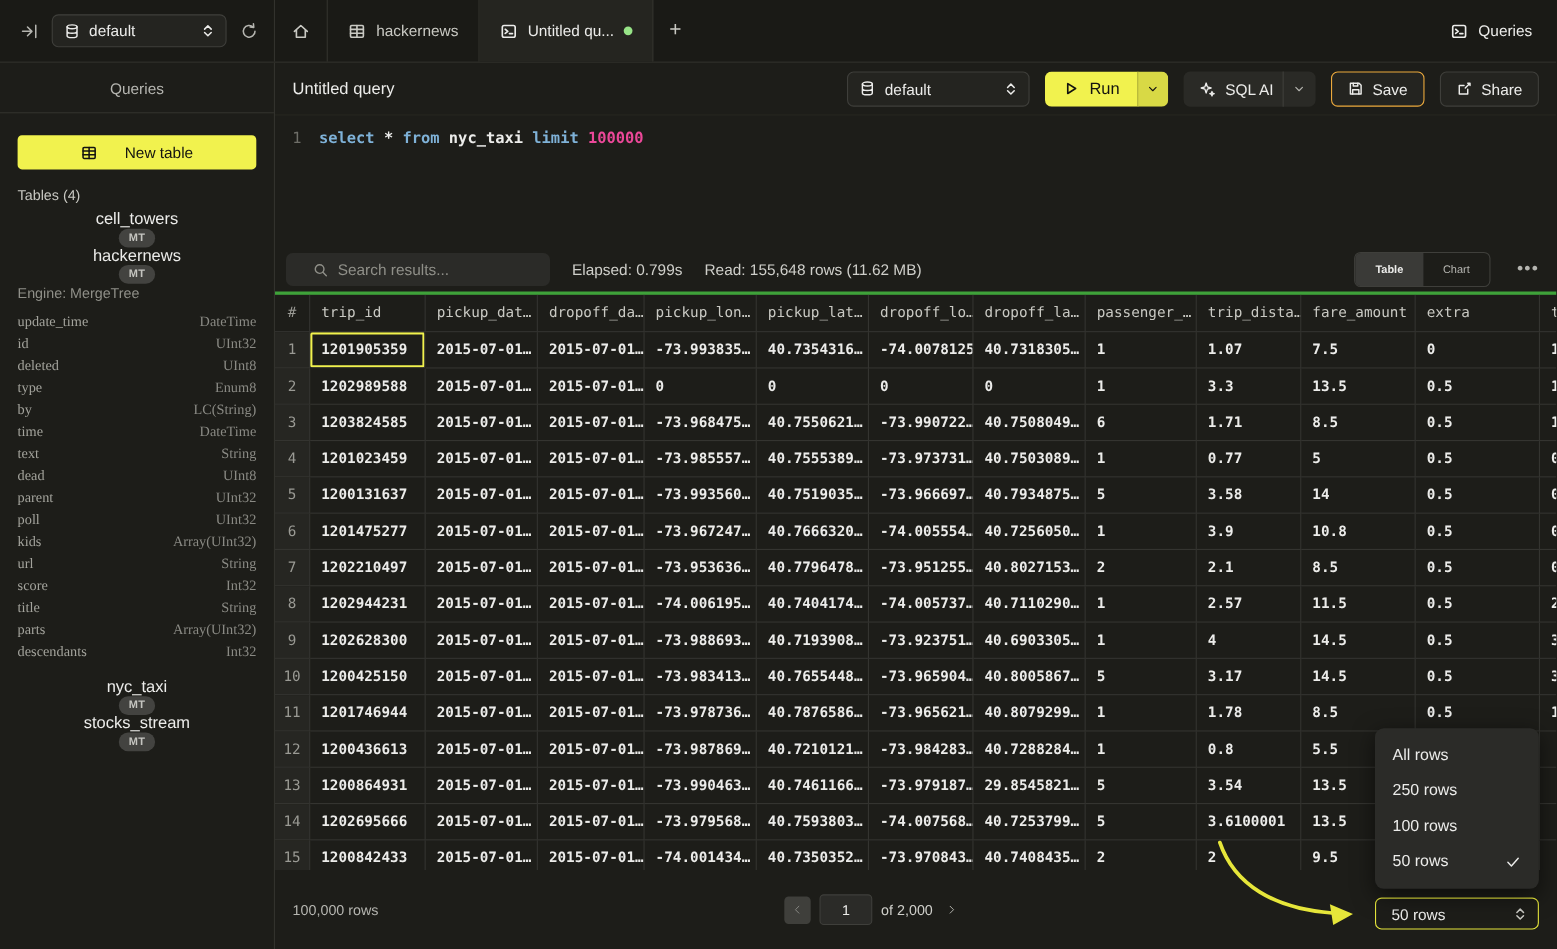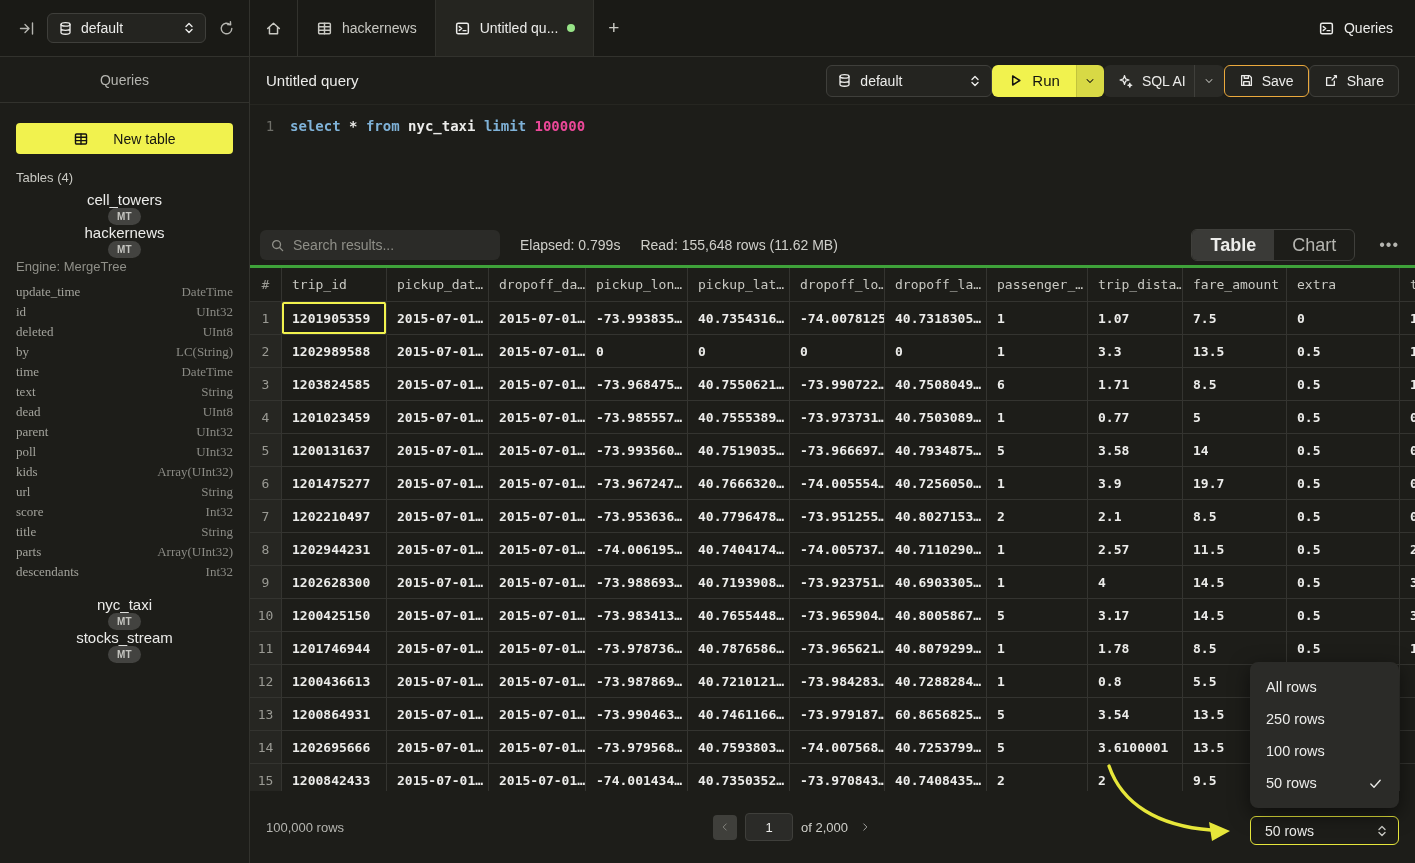--- a/index.html
+++ b/index.html
@@ -48,21 +48,21 @@
   .table-item{height:33px;display:flex;align-items:center;justify-content:space-between;padding:0 16px;cursor:pointer;flex-direction:column;}
   .table-item .nm{font-size:15px;color:var(--text);}
   .badge{background:#434340;color:#c5c5c0;font-size:10px;font-weight:700;padding:3px 9px;border-radius:9px;letter-spacing:.3px;}
   .engine-line{padding:2px 16px 8px;font-size:13px;color:var(--muted);}
   .colrow{height:20px;display:flex;align-items:center;justify-content:space-between;padding:0 16px;font-family:Liberation Serif, serif;font-size:13px;cursor:default;gap:12px;}
   .colrow .cn{color:#a3a39c;}
   .colrow .ct{color:#8a8a84;}
   [data-name="hackernews-columns"]{margin-bottom:14px;}
 
   
-  .qhead{height:48px;flex:none;display:flex;align-items:center;padding:0 16px;border-bottom:1px solid #262621;}
+  .qhead{height:48px;flex:none;display:flex;align-items:center;padding:0 16px;gap:14px;border-bottom:1px solid #262621;}
   .qtitle{font-size:15px;flex:1;}
   .btn{height:32px;display:flex;align-items:center;gap:8px;padding:0 14px;border-radius:6px;background:var(--panel);border:1px solid var(--border2);font-size:14px;color:var(--text);cursor:pointer;}
   .qhead .db-select{flex:none;width:166px;height:32px;}
   .run-btn{display:flex;height:32px;border-radius:6px;overflow:hidden;cursor:pointer;}
   .run-main{background:var(--yellow);color:#141410;display:flex;align-items:center;gap:9px;padding:0 16px;font-size:15px;}
   .run-caret{background:var(--yellow2);color:#141410;display:flex;align-items:center;justify-content:center;width:28px;border-left:1px solid #c2c33c;}
   .sqlai-btn{border:none;background:#2a2a26;padding-right:0;}
   .sqlai-caret{display:flex;align-items:center;justify-content:center;width:30px;height:32px;border-left:1px solid var(--border2);color:var(--muted2);}
   .save-btn{border:1.5px solid var(--orange);}
 
@@ -70,27 +70,27 @@
   .editor{height:120px;flex:none;padding:13px 0 0;font-family:var(--mono);font-size:14px;display:flex;}
   .editor .lnum{width:40px;text-align:center;color:#6e6e68;flex:none;}
   .tok-keyword{color:#7fb2d8;font-weight:700;}
   .tok-plain{color:var(--text);}
   .tok-star{color:var(--text);font-weight:700;}
   .tok-ident{color:var(--text);font-weight:700;}
   .tok-number{color:#ec4899;font-weight:700;}
 
   
   .rtoolbar{height:40px;flex:none;display:flex;align-items:center;padding:0 12px 0 10px;gap:20px;}
-  .rsearch{width:240px;height:30px;background:var(--panel2);border-radius:6px;display:flex;align-items:center;gap:8px;padding:0 10px;color:var(--muted);flex:none;}
+  .rsearch{width:240px;height:30px;background:var(--panel2);border-radius:6px;display:flex;align-items:center;gap:8px;padding:0 24px;color:var(--muted);flex:none;}
   .rsearch input{background:transparent;border:none;outline:none;color:var(--text);font-size:14px;width:100%;font-family:"Liberation Sans",sans-serif;}
   .rsearch input::placeholder{color:var(--muted);}
   .stat{font-size:14px;color:#cfcfca;}
   .spacer{flex:1;}
   .view-toggle{display:flex;border:1px solid var(--border2);border-radius:6px;overflow:hidden;height:32px;}
-  .vt-seg{display:flex;align-items:center;padding:0 18px;font-size:18px;color:var(--muted2);cursor:pointer;}
+  .vt-seg{display:flex;align-items:center;padding:0 18px;font-size:10px;color:var(--muted2);cursor:pointer;}
   .vt-seg.active{background:#3a3a37;color:var(--text);font-weight:700;}
   .more-btn{color:var(--muted2);font-size:16px;letter-spacing:1px;padding:0 4px;cursor:pointer;}
 
   
   .grid{flex:none;height:526px;overflow:hidden;border-top:3px solid var(--green);position:relative;}
   .grow{display:flex;height:33px;}
   .grow.ghead-row{height:34px;}
   .gcell{flex:none;display:flex;align-items:center;padding:0 10px;border-right:1px solid var(--cellborder);border-bottom:1px solid var(--cellborder);font-family:var(--mono);font-size:13px;font-weight:700;color:var(--text);white-space:nowrap;overflow:hidden;}
   .ghead-row .gcell{font-weight:400;color:#c9c9c3;}
   .gidx{justify-content:center;color:#9a9a94 !important;font-weight:400 !important;background:#262622;}
@@ -222,20 +222,24 @@
             </div>
             <div class="colrow" data-name="column-row">
               <span class="cn" data-name="column-name">id</span>
               <span class="ct" data-name="column-type">UInt32</span>
             </div>
             <div class="colrow" data-name="column-row">
               <span class="cn" data-name="column-name">deleted</span>
               <span class="ct" data-name="column-type">UInt8</span>
             </div>
             <div class="colrow" data-name="column-row">
+              <span class="cn" data-name="column-name">type</span>
+              <span class="ct" data-name="column-type">Enum8</span>
+            </div>
+            <div class="colrow" data-name="column-row">
               <span class="cn" data-name="column-name">by</span>
               <span class="ct" data-name="column-type">LC(String)</span>
             </div>
             <div class="colrow" data-name="column-row">
               <span class="cn" data-name="column-name">time</span>
               <span class="ct" data-name="column-type">DateTime</span>
             </div>
             <div class="colrow" data-name="column-row">
               <span class="cn" data-name="column-name">text</span>
               <span class="ct" data-name="column-type">String</span>
@@ -475,21 +479,21 @@
               <div class="gcell c0 gidx" data-name="row-index">6</div>
               <div class="gcell c1" data-name="table-cell">1201475277</div>
               <div class="gcell c2" data-name="table-cell">2015-07-01…</div>
               <div class="gcell c3" data-name="table-cell">2015-07-01…</div>
               <div class="gcell c4" data-name="table-cell">-73.967247…</div>
               <div class="gcell c5" data-name="table-cell">40.7666320…</div>
               <div class="gcell c6" data-name="table-cell">-74.005554…</div>
               <div class="gcell c7" data-name="table-cell">40.7256050…</div>
               <div class="gcell c8" data-name="table-cell">1</div>
               <div class="gcell c9" data-name="table-cell">3.9</div>
-              <div class="gcell c10" data-name="table-cell">19.7</div>
+              <div class="gcell c10" data-name="table-cell">10.8</div>
               <div class="gcell c11" data-name="table-cell">0.5</div>
               <div class="gcell c12" data-name="table-cell">0</div>
             </div>
             <div class="grow" data-name="table-row">
               <div class="gcell c0 gidx" data-name="row-index">7</div>
               <div class="gcell c1" data-name="table-cell">1202210497</div>
               <div class="gcell c2" data-name="table-cell">2015-07-01…</div>
               <div class="gcell c3" data-name="table-cell">2015-07-01…</div>
               <div class="gcell c4" data-name="table-cell">-73.953636…</div>
               <div class="gcell c5" data-name="table-cell">40.7796478…</div>
@@ -577,21 +581,21 @@
               <div class="gcell c12" data-name="table-cell"></div>
             </div>
             <div class="grow" data-name="table-row">
               <div class="gcell c0 gidx" data-name="row-index">13</div>
               <div class="gcell c1" data-name="table-cell">1200864931</div>
               <div class="gcell c2" data-name="table-cell">2015-07-01…</div>
               <div class="gcell c3" data-name="table-cell">2015-07-01…</div>
               <div class="gcell c4" data-name="table-cell">-73.990463…</div>
               <div class="gcell c5" data-name="table-cell">40.7461166…</div>
               <div class="gcell c6" data-name="table-cell">-73.979187…</div>
-              <div class="gcell c7" data-name="table-cell">60.8656825…</div>
+              <div class="gcell c7" data-name="table-cell">29.8545821…</div>
               <div class="gcell c8" data-name="table-cell">5</div>
               <div class="gcell c9" data-name="table-cell">3.54</div>
               <div class="gcell c10" data-name="table-cell">13.5</div>
               <div class="gcell c11" data-name="table-cell">0.5</div>
               <div class="gcell c12" data-name="table-cell"></div>
             </div>
             <div class="grow" data-name="table-row">
               <div class="gcell c0 gidx" data-name="row-index">14</div>
               <div class="gcell c1" data-name="table-cell">1202695666</div>
               <div class="gcell c2" data-name="table-cell">2015-07-01…</div>

